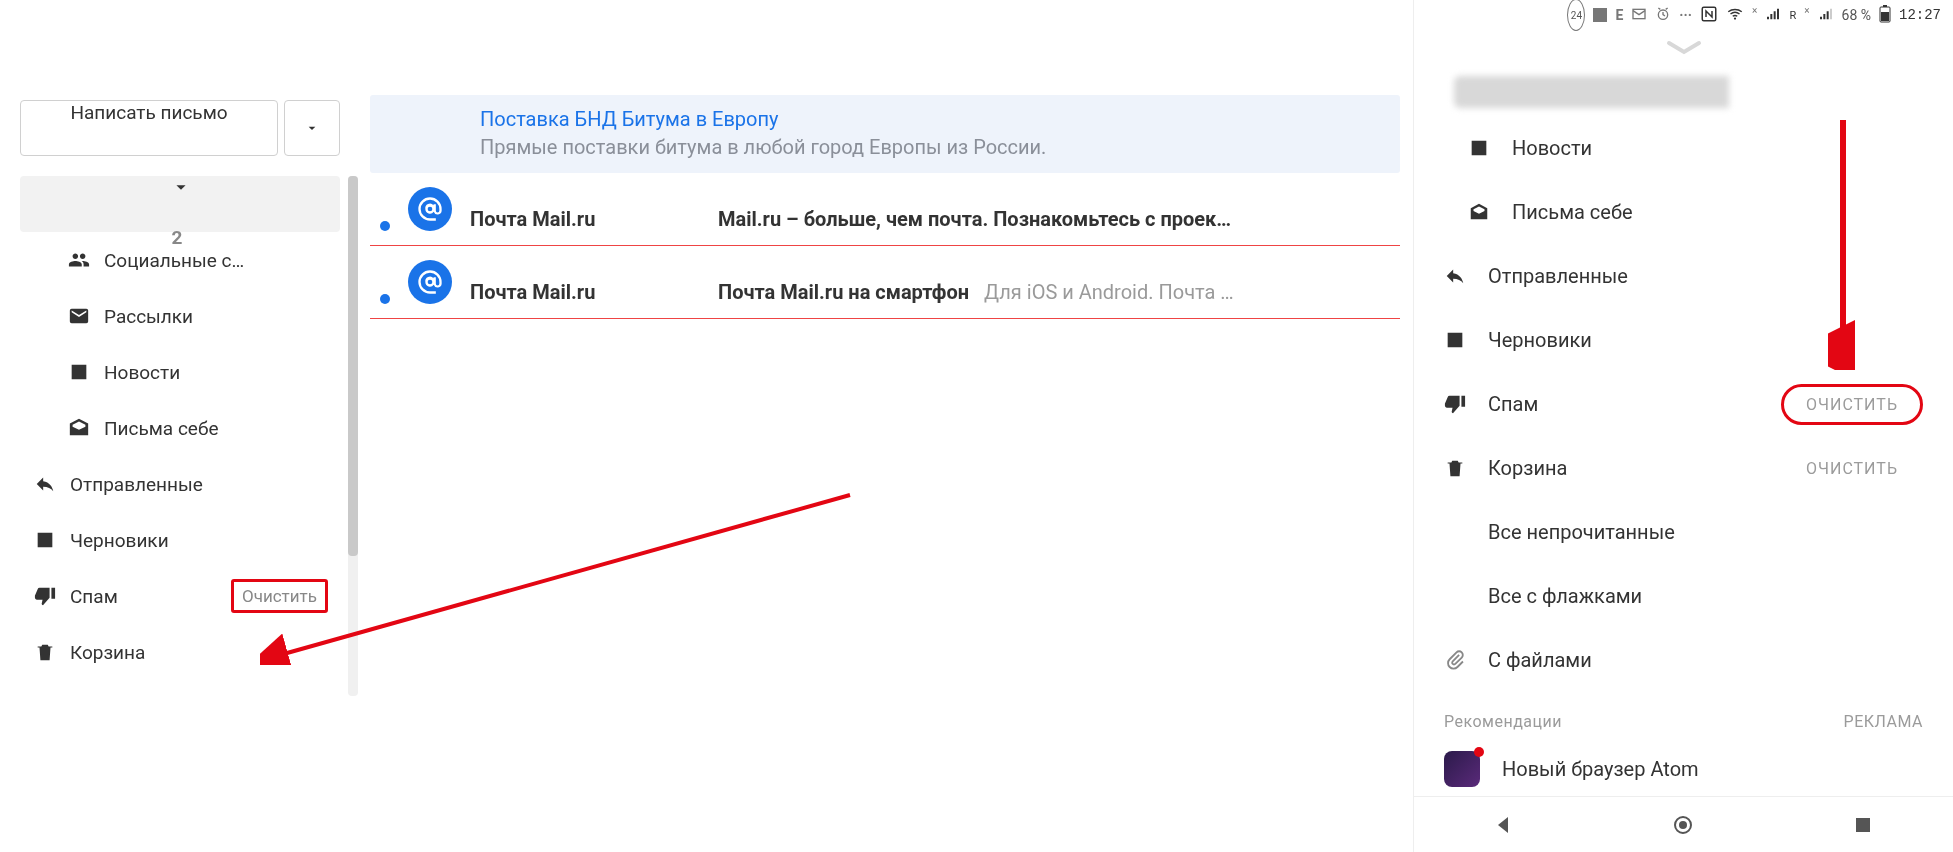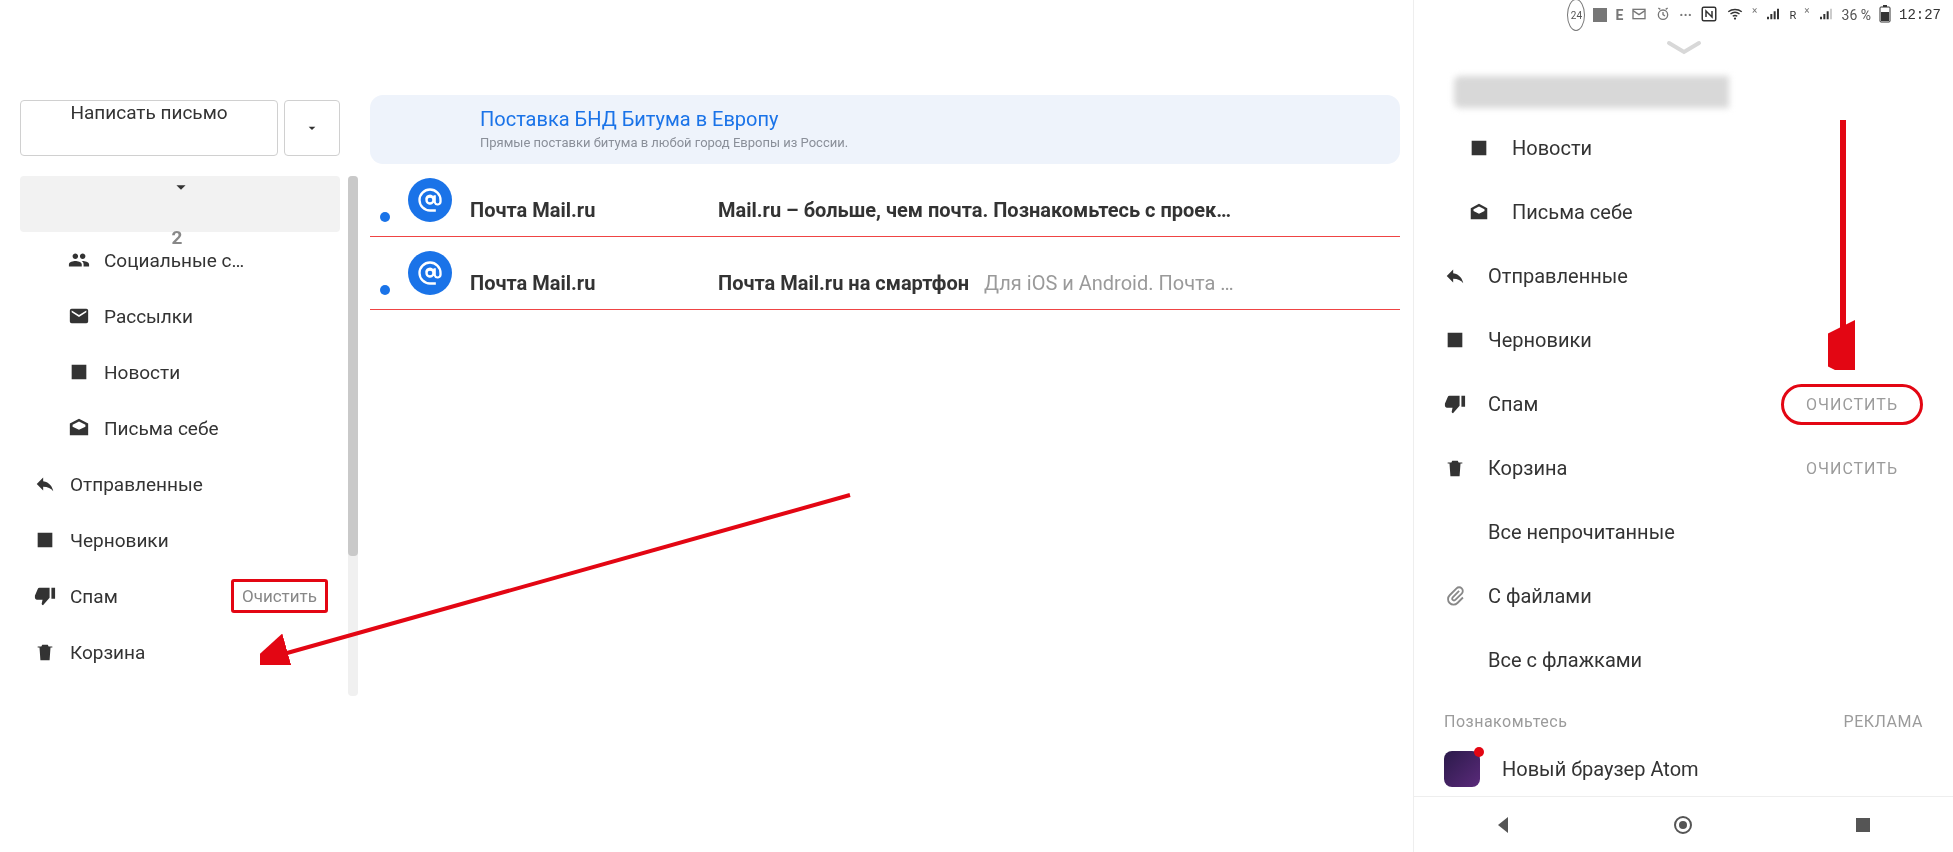--- a/index.html
+++ b/index.html
@@ -92,24 +92,24 @@
   
   .center-pane {
     position: absolute;
     left: 370px;
     top: 95px;
     width: 1030px;
   }
   .promo {
     background: #eef3fb;
     padding: 12px 22px 14px 110px;
-    border-radius: 13px;
+    border-radius: 3px;
   }
   .promo-title { color: #1a73e8; font-size: 20px; margin-bottom: 4px; }
-  .promo-sub   { color: #8a8f99; font-size: 13px; }
+  .promo-sub   { color: #8a8f99; font-size: 20px; }
 
   .msg-row {
     display: flex;
     align-items: flex-end;
     padding: 14px 10px 14px 0;
     border-bottom: 1px solid #ef4444;
     gap: 18px;
   }
   .unread-dot { width: 10px; height: 10px; border-radius: 50%; background: #1a73e8; flex: none; margin-left: 10px; }
   .sender-ico {
@@ -404,21 +404,21 @@
         </svg>
     </span>
     <span style="font-size:11px;color:#333">R</span>
     <span style="font-size:10px;color:#777;position:relative;top:-5px">×</span>
     <span>
       <svg width="16" height="16" viewBox="0 0 24 24">
           <path d="M3 20h3v-4H3zM8 20h3v-8H8zM13 20h3V8h-3z" fill="#333"></path>
           <path d="M18 20h3V4h-3z" fill="#ccc"></path>
         </svg>
     </span>
-    <span>36 %</span>
+    <span>68 %</span>
     <span>
       <svg width="12" height="18" viewBox="0 0 12 18">
           <rect x="1" y="2" width="10" height="15" rx="1" fill="none" stroke="#333"></rect>
           <rect x="4" y="0" width="4" height="2" fill="#333"></rect>
           <rect x="2" y="7" width="8" height="9" fill="#333"></rect>
         </svg>
     </span>
     <span class="clock">12:27</span>
   </div>
 
@@ -487,36 +487,36 @@
       <span class="mlabel">Корзина</span>
       <span class="mclear">ОЧИСТИТЬ</span>
     </div>
 
     <div class="m-item top-level">
       <span class="mico"><span class="dot-blue"></span></span>
       <span class="mlabel">Все непрочитанные</span>
     </div>
 
     <div class="m-item top-level">
-      <span class="mico">
-        <svg viewBox="0 0 24 24" width="22" height="22">
-            <path d="M16.5 6.5l-7 7a2 2 0 102.83 2.83l7-7a4 4 0 10-5.66-5.66l-7.5 7.5a6 6 0 108.49 8.49l6-6" fill="none" stroke="#888" stroke-width="2"></path>
-          </svg>
-      </span>
-      <span class="mlabel">С файлами</span>
-    </div>
-
-    <div class="m-item top-level">
       <span class="mico"><span class="bm-red"></span></span>
       <span class="mlabel">Все с флажками</span>
     </div>
+
+    <div class="m-item top-level">
+      <span class="mico">
+        <svg viewBox="0 0 24 24" width="22" height="22">
+            <path d="M16.5 6.5l-7 7a2 2 0 102.83 2.83l7-7a4 4 0 10-5.66-5.66l-7.5 7.5a6 6 0 108.49 8.49l6-6" fill="none" stroke="#888" stroke-width="2"></path>
+          </svg>
+      </span>
+      <span class="mlabel">С файлами</span>
+    </div>
   </div>
 
   <div class="m-sect">
-    <span>Познакомьтесь</span>
+    <span>Рекомендации</span>
     <span>РЕКЛАМА</span>
   </div>
 
   <div class="m-reco">
     <span class="app-ico"></span>
     <span class="app-label">Новый браузер Atom</span>
   </div>
 
   <div class="nav-bar">
     <span class="nbtn">

